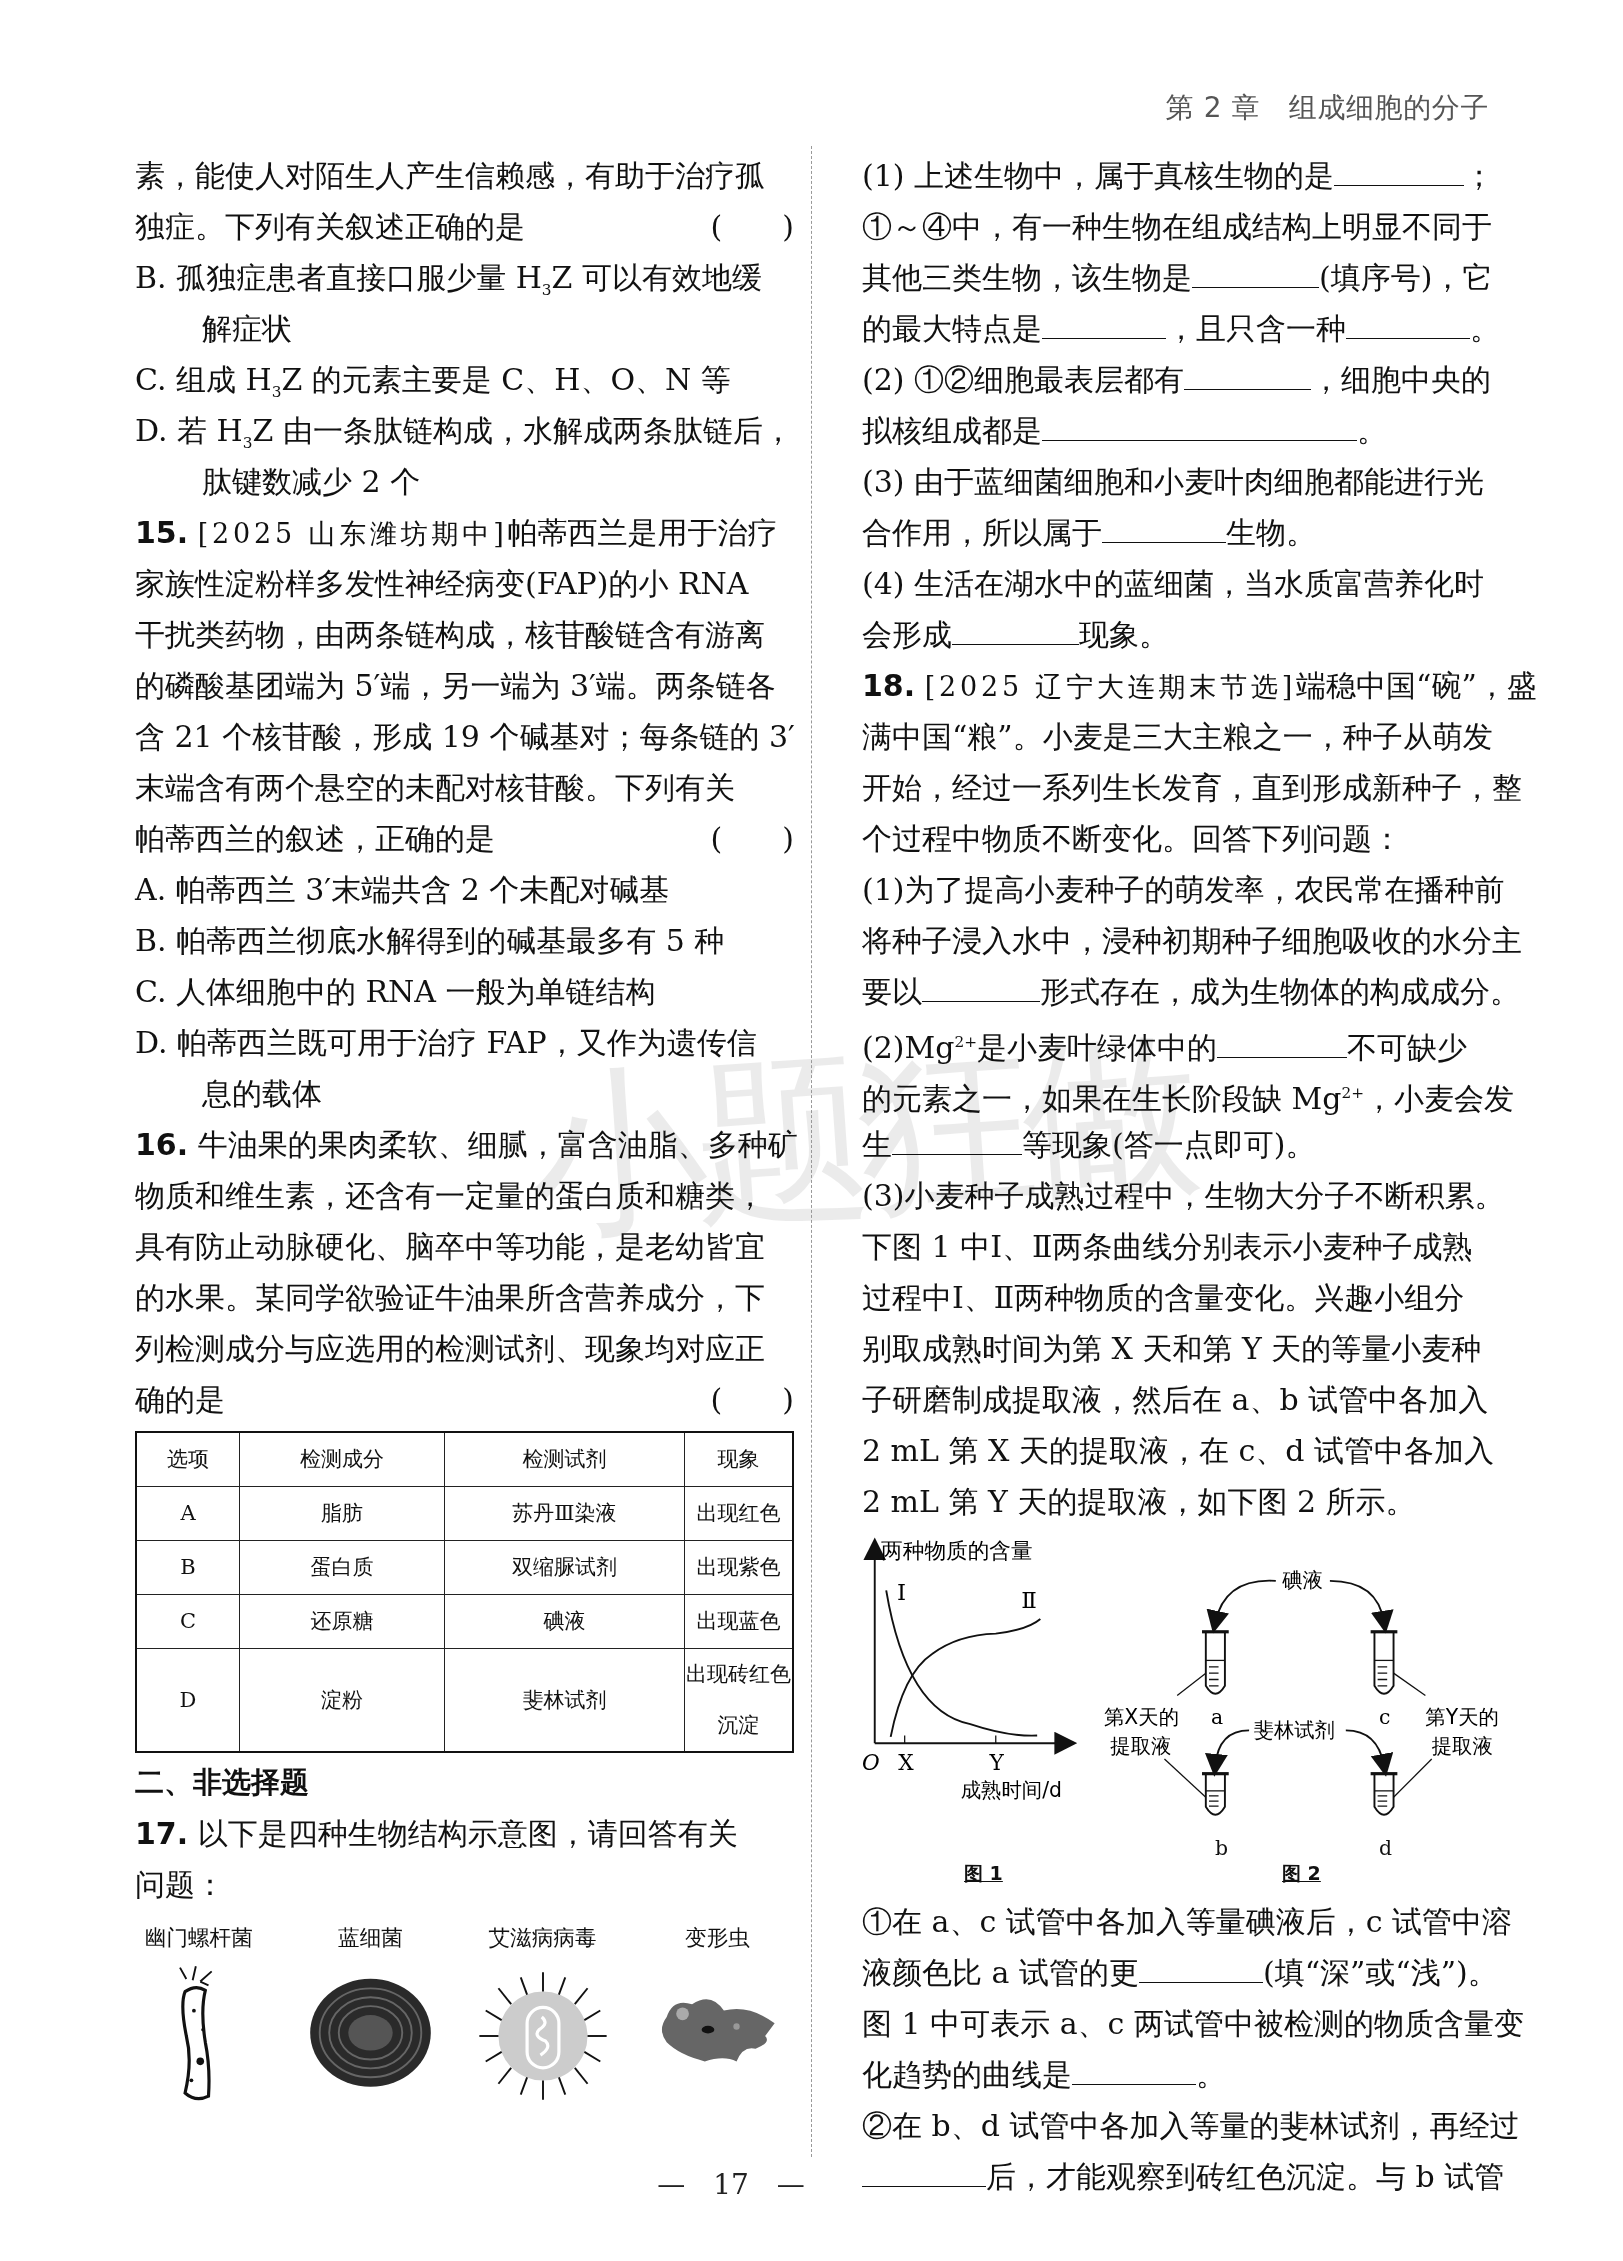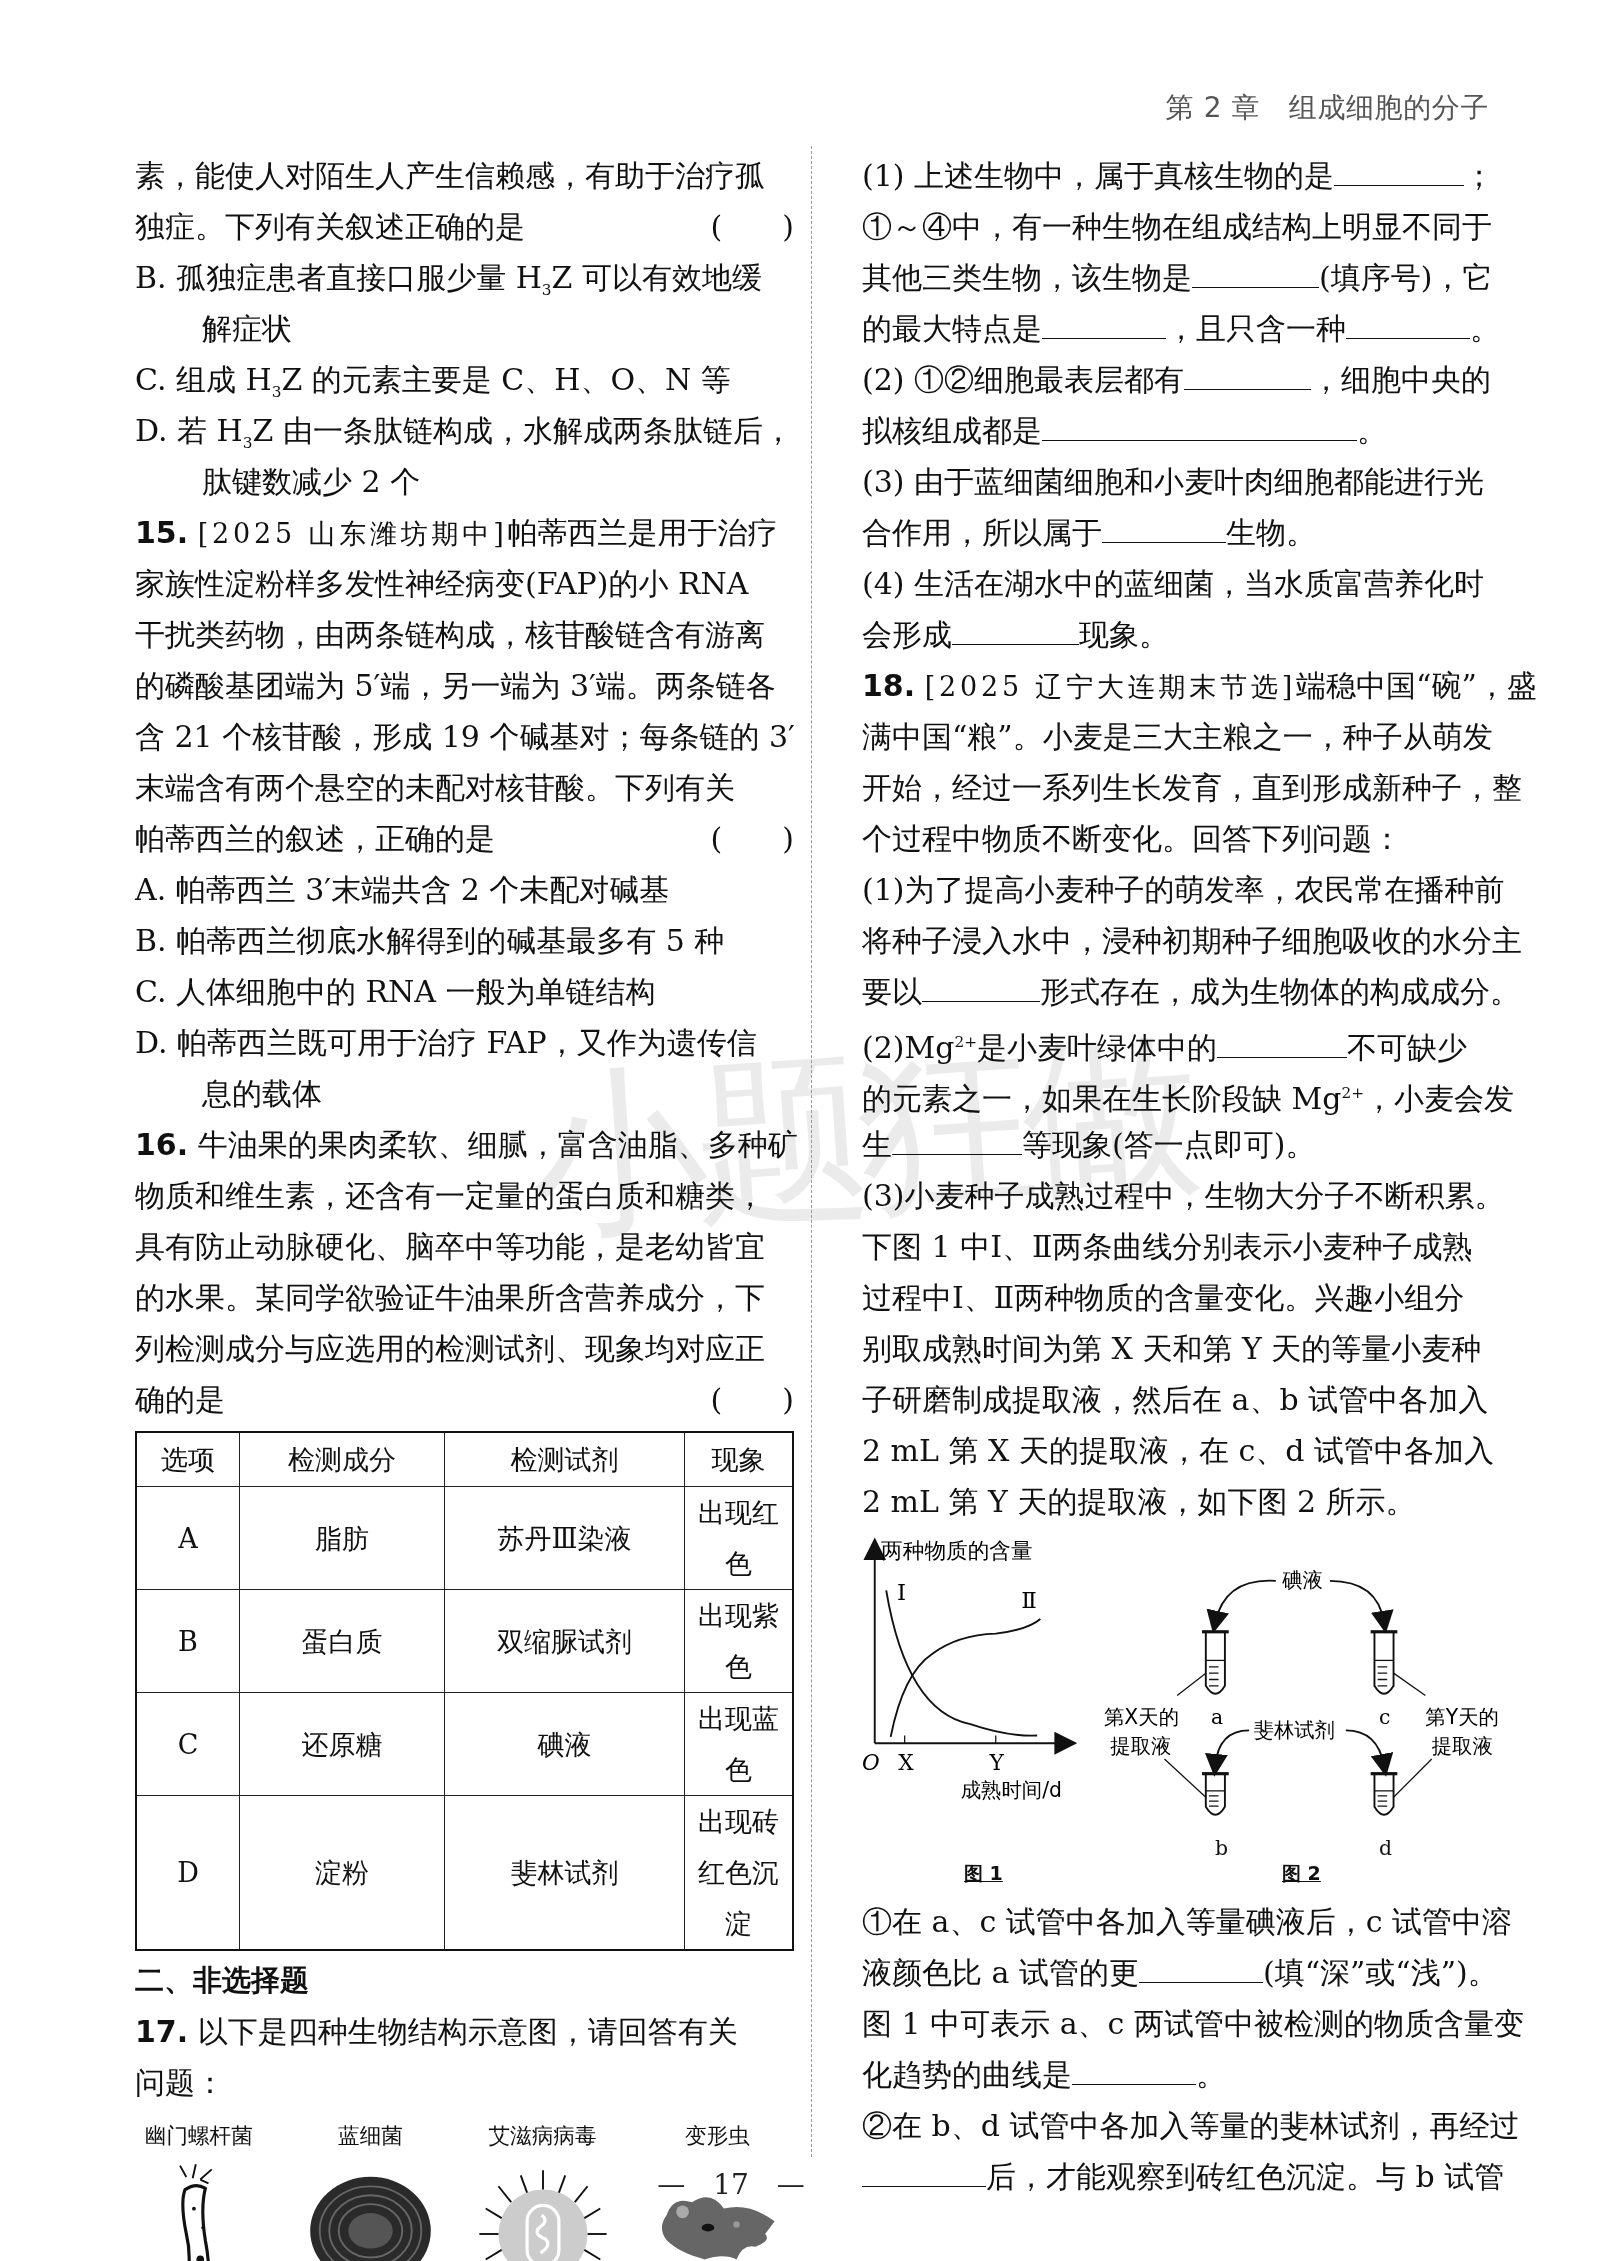--- a/index.html
+++ b/index.html
@@ -13,21 +13,21 @@
   .ln{display:block;white-space:nowrap;height:51px;position:relative;}
   .ind{padding-left:67px;}
   .bk{display:inline-block;border-bottom:1.9px solid #111;height:33px;vertical-align:baseline;}
   .paren{position:absolute;right:0;top:0;white-space:pre;}
   .qn{font-weight:bold;font-family:"DejaVu Sans","Liberation Sans",sans-serif;text-align:right;}
   .src{letter-spacing:3.8px;font-size:27px;}
   sub,sup{font-size:15.3px;}
   .divider{position:absolute;left:811px;top:146px;height:2011px;border-left:1.9px dashed #999;}
   .pagenum{position:absolute;left:0;width:1462px;top:2166px;text-align:center;font-size:28px;color:#222;white-space:pre;}
   .section{font-family:"DejaVu Sans","Liberation Sans",sans-serif;font-weight:bold;font-size:29px;}
-  table.tbl{border-collapse:collapse;width:659px;font-size:27px;margin-top:6.4px;margin-bottom:3.8px;}
+  table.tbl{border-collapse:collapse;width:659px;font-size:21px;margin-top:6.4px;margin-bottom:3.8px;}
   table.tbl td{border:1.3px solid #222;text-align:center;height:53px;padding:0;}
   table.tbl{border:2.5px solid #111;}
   .orgs{position:relative;height:248px;margin-top:11.5px;}
   .org{position:absolute;top:0;width:153px;text-align:center;}
   .org .lbl{font-size:21.6px;font-family:"DejaVu Sans","Liberation Sans",sans-serif;height:32px;line-height:32px;}
   .org svg{display:block;margin:12.7px auto 0;}
   .figs{position:relative;height:369px;text-align:center;}
   .figcap{position:absolute;font-family:"DejaVu Sans","Liberation Sans",sans-serif;font-weight:bold;font-size:19px;text-decoration:underline;}
   .watermark{position:absolute;left:528px;top:1018px;font-size:178px;color:rgba(0,0,0,0.08);
              font-family:"DejaVu Serif",serif;letter-spacing:-12.7px;pointer-events:none;transform:rotate(-4deg);}

